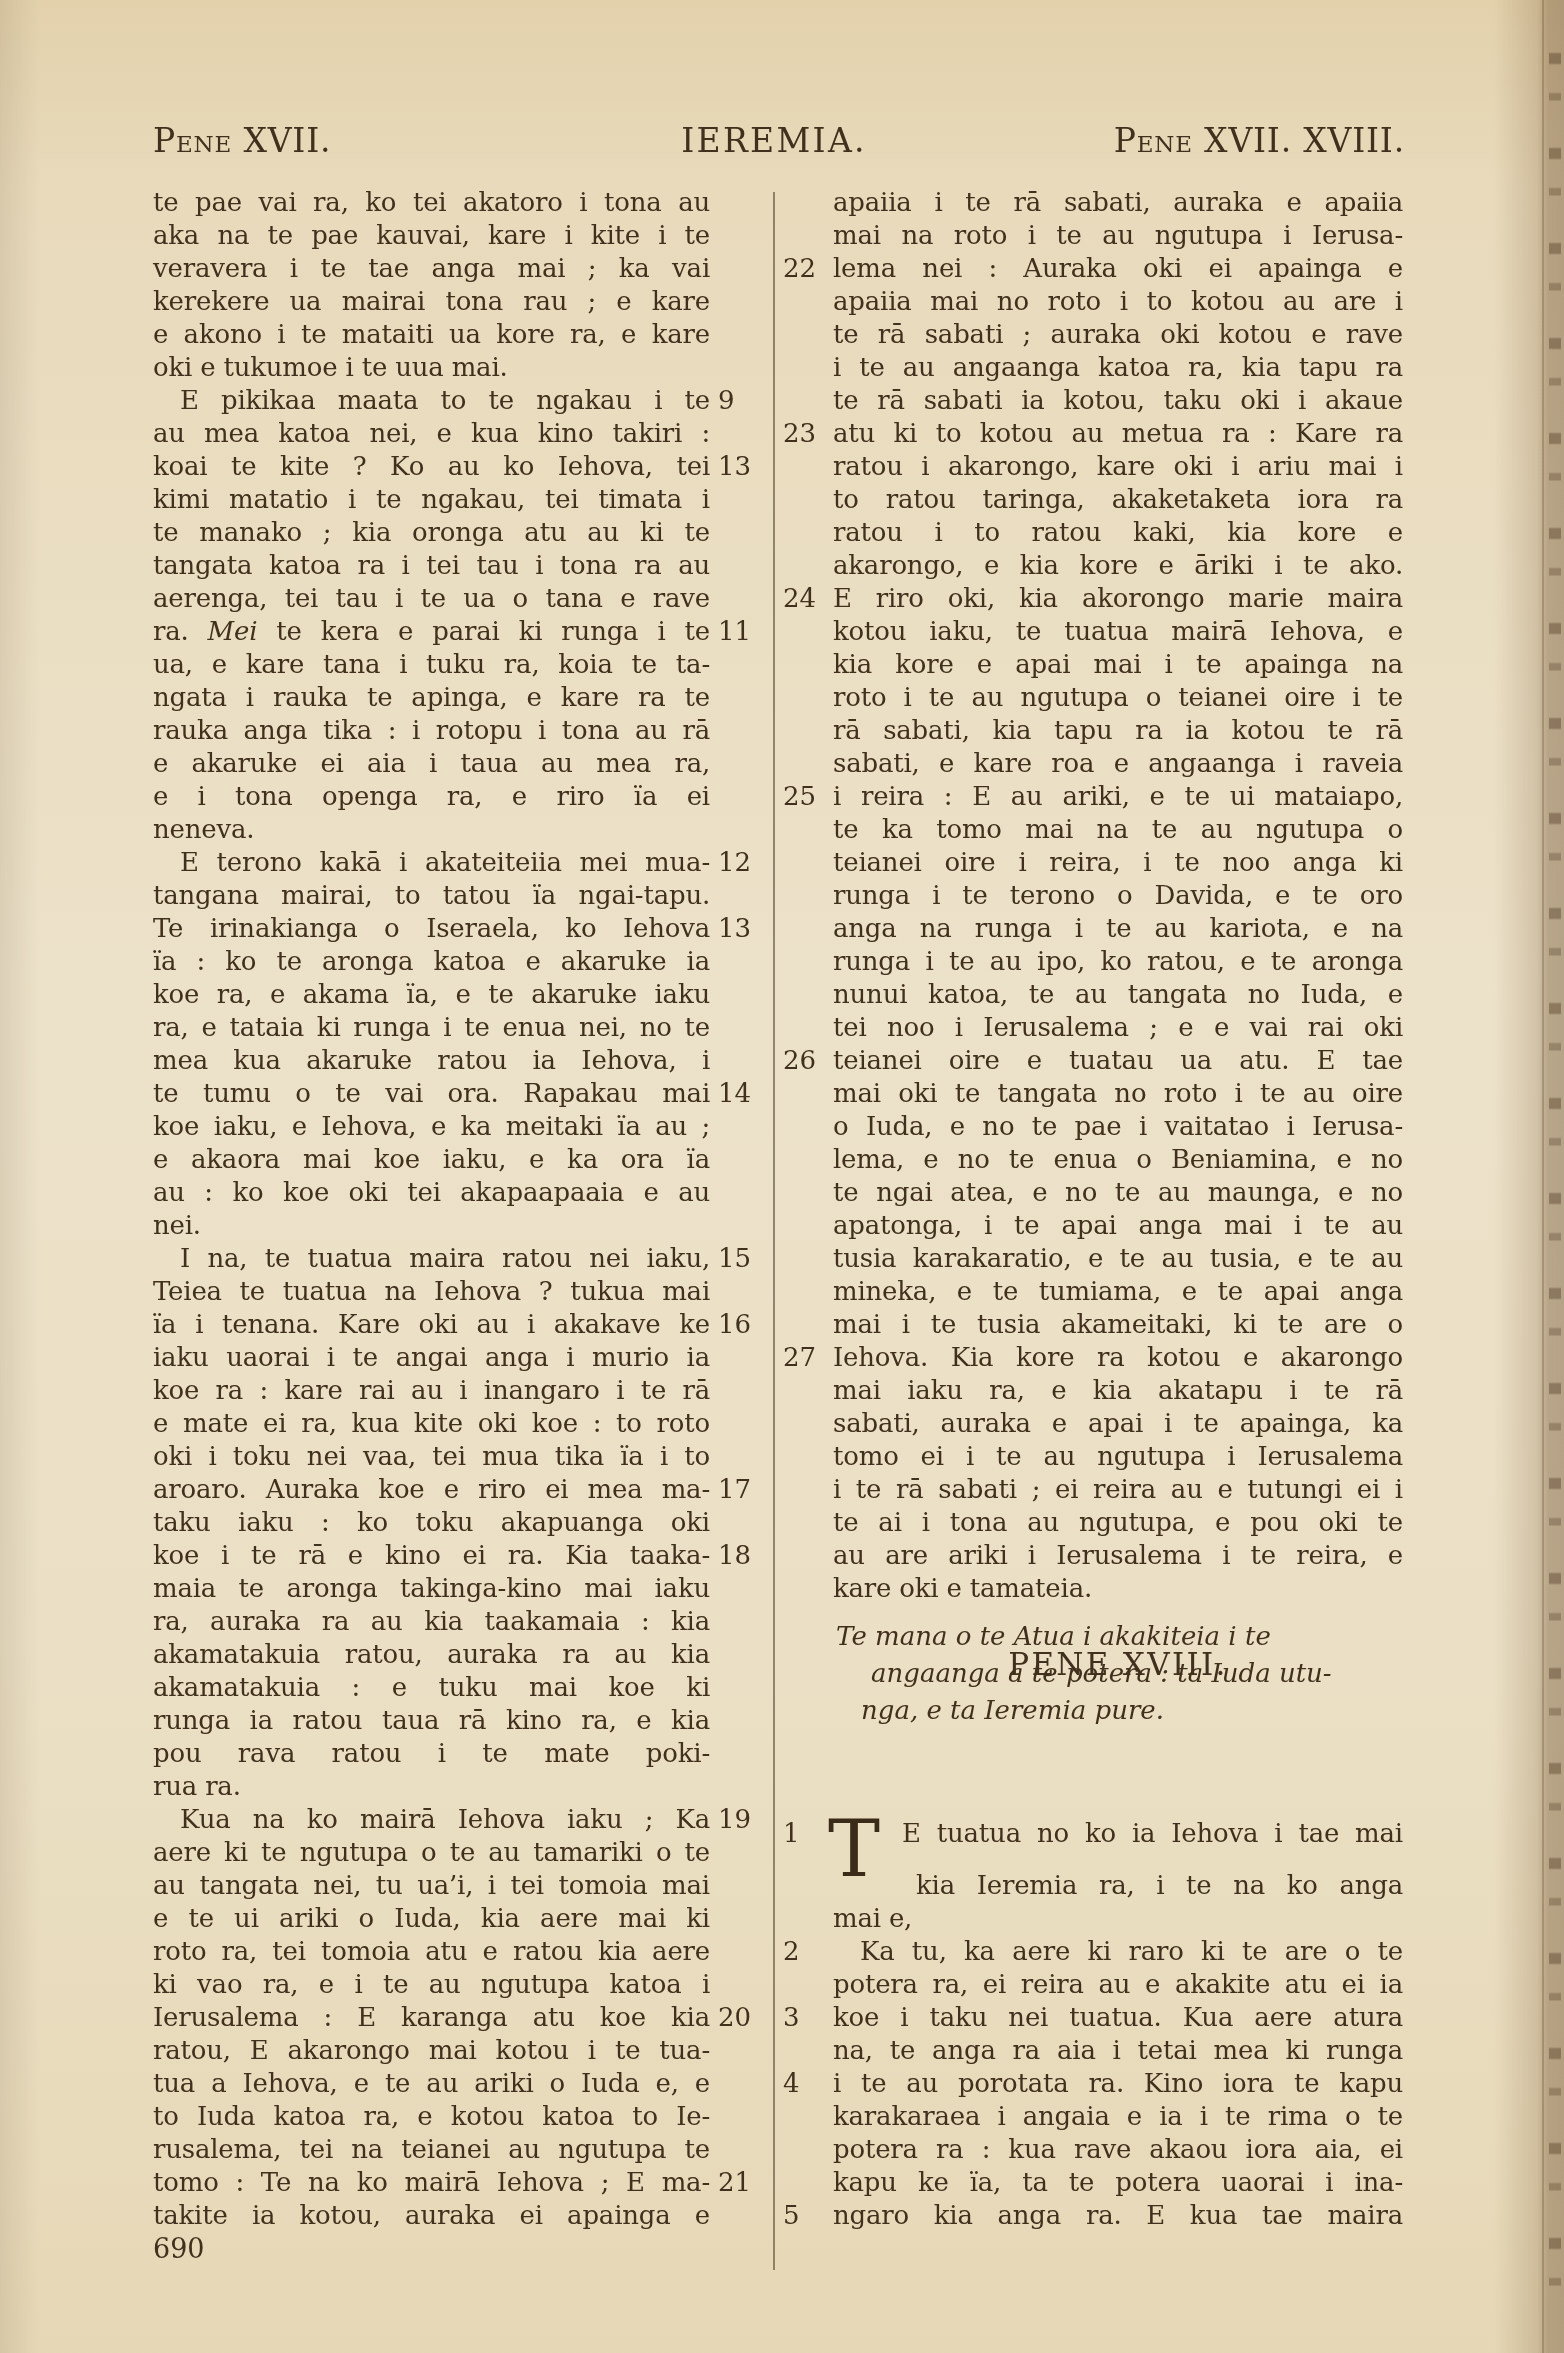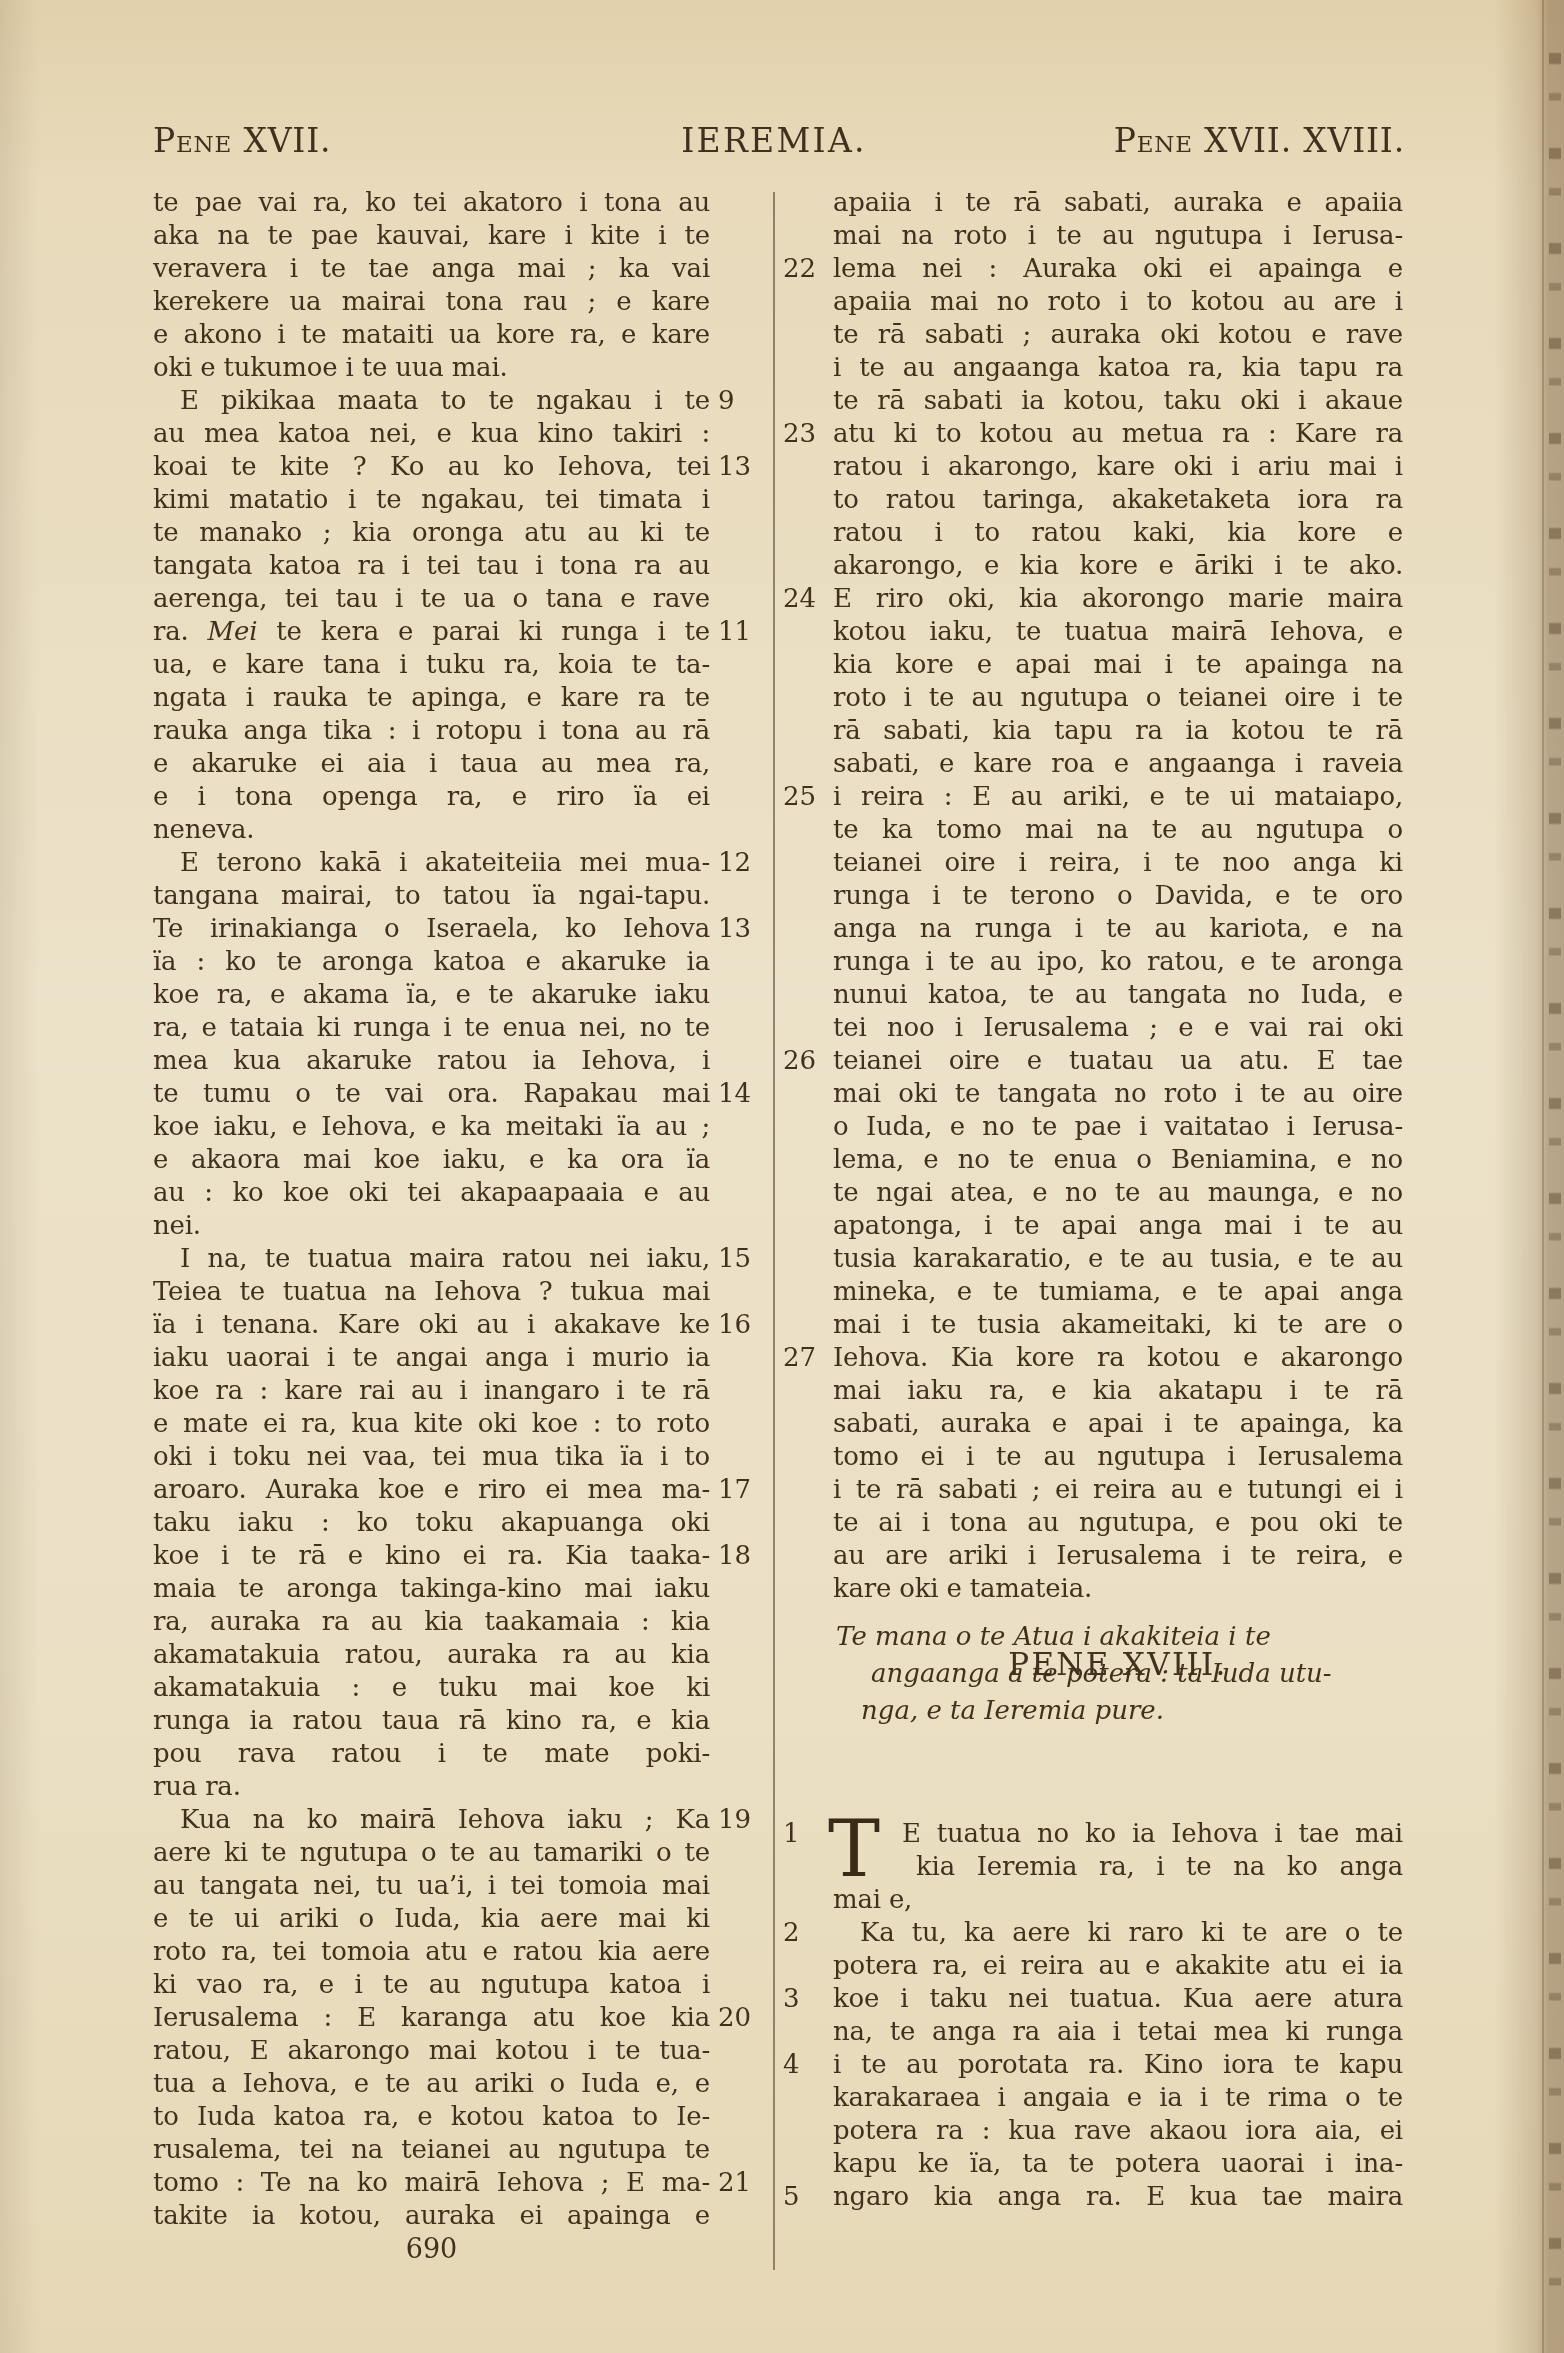--- a/index.html
+++ b/index.html
@@ -30,38 +30,38 @@
   #hdr-right{left:1405px;transform:translateX(-100%);}
   
   .col{position:absolute;}
   #col-left{left:153px;top:186px;width:557px;}
   #col-right{left:833px;top:186px;width:570px;}
   .line{position:relative;height:33px;line-height:33px;font-size:26px;letter-spacing:-0.2px;
     text-align:justify;text-align-last:justify;white-space:nowrap;}
   .line.rag{text-align:left;text-align-last:left;}
   .line.ind{padding-left:27px;}
   .line.dc1{padding-left:69px;}
-  .line.dc2{padding-left:83px;}
+  .line.dc2{padding-left:83px;margin-top:19px;}
   .vnum{position:absolute;top:0;line-height:33px;font-size:26px;letter-spacing:0;}
   #col-left .vnum{right:-50px;width:42px;text-align:right;}
   #col-right .vnum,#ch-lines .vnum{left:-50px;width:44px;text-align:right;}
   i{font-style:italic;}
   
   #ch-heading{position:absolute;left:833px;top:1645px;width:570px;height:38px;line-height:38px;
     text-align:center;font-size:31px;letter-spacing:2.3px;}
   #ch-summary{position:absolute;left:833px;top:1618px;width:570px;font-style:italic;font-size:26px;}
   #ch-summary .sline{height:37px;line-height:37px;white-space:nowrap;}
   #ch-summary .s1{padding-left:3.1px;}
   #ch-summary .s2{padding-left:38px;}
   #ch-summary .s3{padding-left:28px;}
   #ch-lines{position:absolute;left:833px;top:1817px;width:570px;}
   #dropcap{position:absolute;left:828px;top:1812px;font-size:78px;line-height:74px;color:#3a2b19;}
   
   #page-num{position:absolute;left:153px;top:2232px;width:557px;height:34px;line-height:34px;
-    text-align:center;font-size:27px;}
+    text-align:left;font-size:27px;}
 </style>
 </head>
 <body>
 
 <div class="divider"></div>
 
 <div class="page-edge"></div>
 <div class="edge-line"></div>
 <div class="edge-marks"></div>
 

